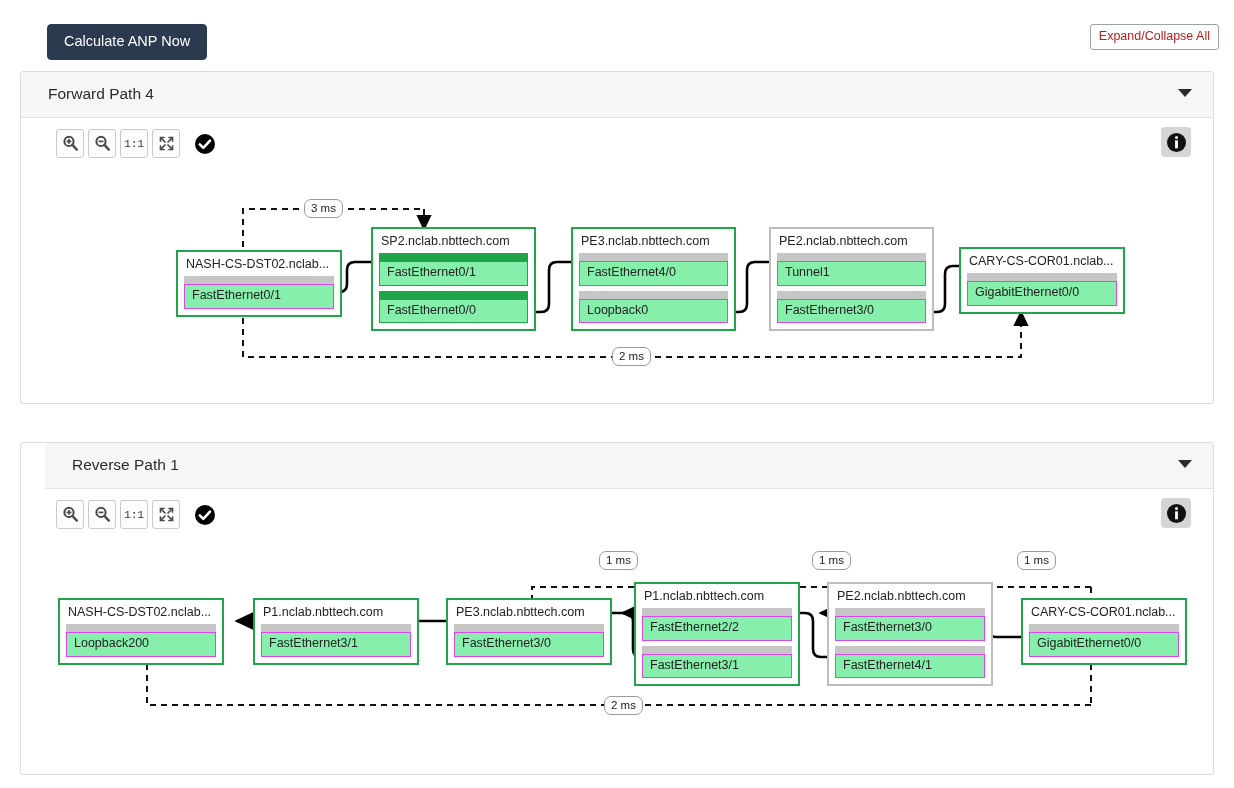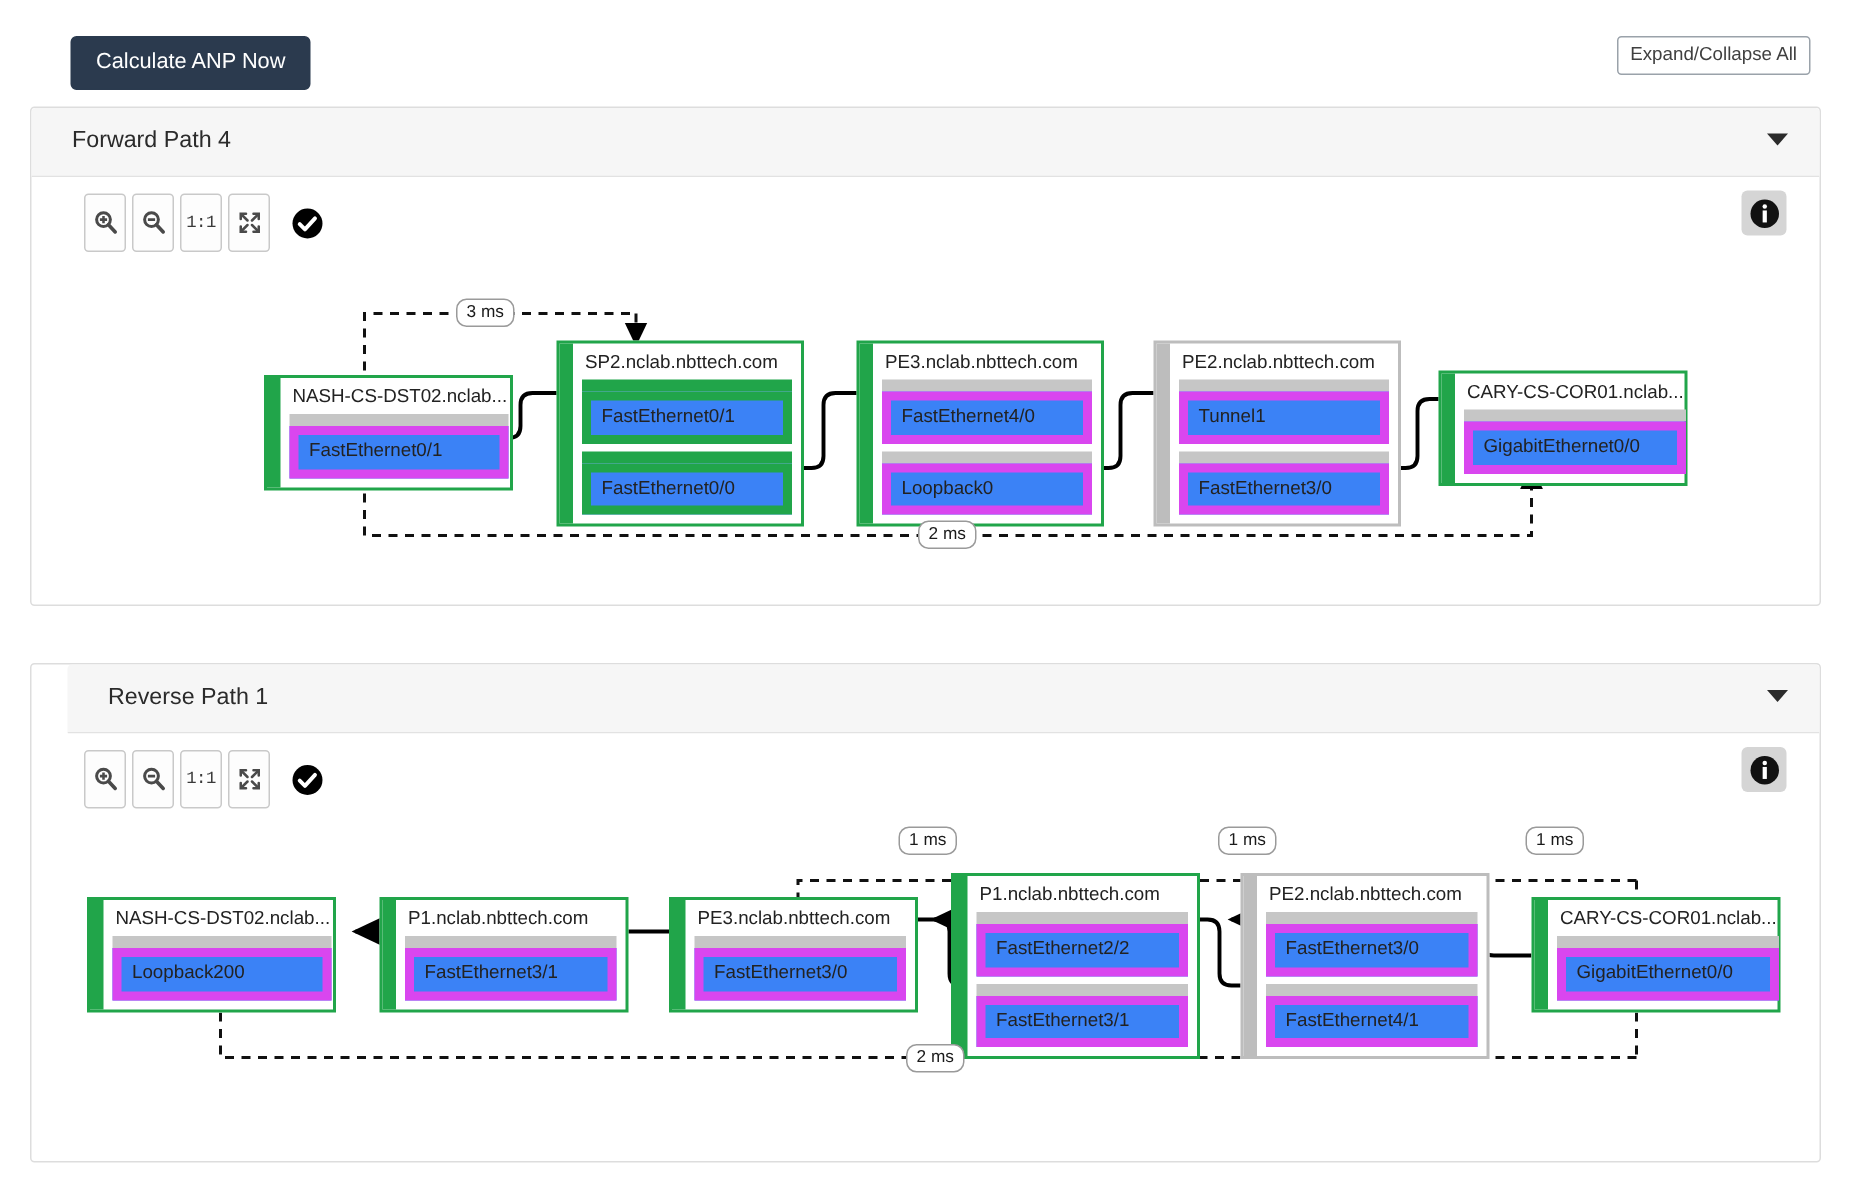--- a/index.html
+++ b/index.html
@@ -16,22 +16,22 @@
   .topbar { position: absolute; left: 0; top: 0; width: 1234px; height: 64px; padding-left: 32px; }
   .calc-btn {
     position: absolute; left: 47px; top: 24px;
     background: #2b3a4e; color: #ffffff;
     border: 1px solid #2b3a4e; border-radius: 4px;
     font-size: 14.5px; padding: 9px 16px 10px 16px;
     font-family: "Liberation Sans", sans-serif;
     cursor: pointer; line-height: 1;
   }
   .expand-btn {
-    position: absolute; right: 27px; top: 24px;
-    background: #ffffff; color: #404040;
+    position: absolute; right: 15px; top: 24px;
+    background: #ffffff; color: #b91c1c;
     border: 1px solid #9aa2aa; border-radius: 3px;
     font-size: 12.5px; padding: 5px 8px 6px 8px;
     font-family: "Liberation Sans", sans-serif;
     cursor: pointer; line-height: 1;
   }
 
   
   .panel {
     position: absolute; left: 20px; width: 1194px;
     background: #ffffff; border: 1px solid #dddddd; border-radius: 3px;
@@ -53,21 +53,21 @@
     width: 0; height: 0;
     border-left: 7px solid transparent;
     border-right: 7px solid transparent;
     border-top: 8px solid #2b2b2b;
     cursor: pointer;
   }
 
   
   .toolbar { position: absolute; left: 35px; top: 57px; display: flex; align-items: center; }
   .tb-btn {
-    width: 28px; height: 39px; margin-right: 4px;
+    width: 28px; height: 29px; margin-right: 4px;
     background: #fdfdfd; border: 1px solid #c9c9c9; border-radius: 3px;
     display: flex; align-items: center; justify-content: center;
     cursor: pointer; padding: 0;
   }
   .tb-btn svg { display: block; }
   .tb-onetoone { font-size: 11.5px; color: #3a3a3a; font-family: "Liberation Mono", monospace; letter-spacing: -0.3px; }
   .tb-check { margin-left: 10px; cursor: pointer; display: flex; }
 
   .info-btn {
     position: absolute; right: 22px; top: 55px;
@@ -79,40 +79,41 @@
 
   
   .canvas { position: absolute; left: 0; top: 0; width: 1194px; height: 333px; overflow: hidden; }
   .canvas svg.links { position: absolute; left: 0; top: 0; width: 1194px; height: 333px; pointer-events: none; }
 
   
   .node {
     position: absolute;
     background: #ffffff;
     display: flex;
+    flex-direction: column;
   }
   .node.green { border: 2px solid #21a54a; }
   .node.gray  { border: 2px solid #bdbdbd; }
   .node-bar { width: 9px; flex: none; }
   .node.green .node-bar { background: #21a54a; }
   .node.gray  .node-bar { background: #bdbdbd; }
   .node-body { flex: 1; padding: 4px 6px 6px 6px; }
   .node-name {
     font-size: 12.5px; color: #222222;
     white-space: nowrap; overflow: hidden;
     padding: 2px 1px 4px 2px; line-height: 1.1;
   }
   .iface-wrap { margin-bottom: 5px; }
   .iface-wrap:last-child { margin-bottom: 0; }
   .iface-cap { height: 8px; }
   .iface-cap.gray { background: #c6c6c6; }
   .iface-cap.green { background: #21a54a; }
   .iface-box {
-    border: 6px solid #d946ef;
-    background: #3b82f6;
+    border: 1px solid #d946ef;
+    background: #86efac;
     font-size: 12.5px; color: #222222;
     padding: 4px 6px 5px 7px;
     white-space: nowrap; overflow: hidden;
     line-height: 1.1;
   }
   .iface-wrap.green .iface-box { border-color: #21a54a; }
 
   
   .pill {
     position: absolute;

